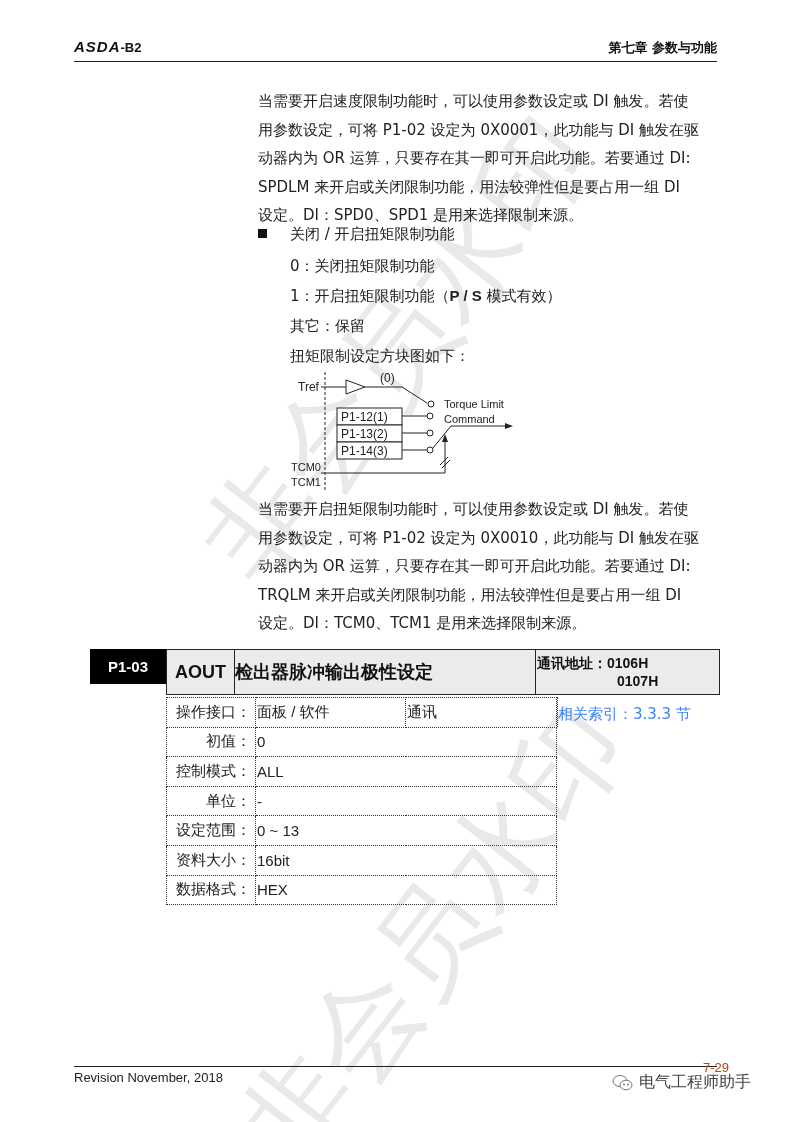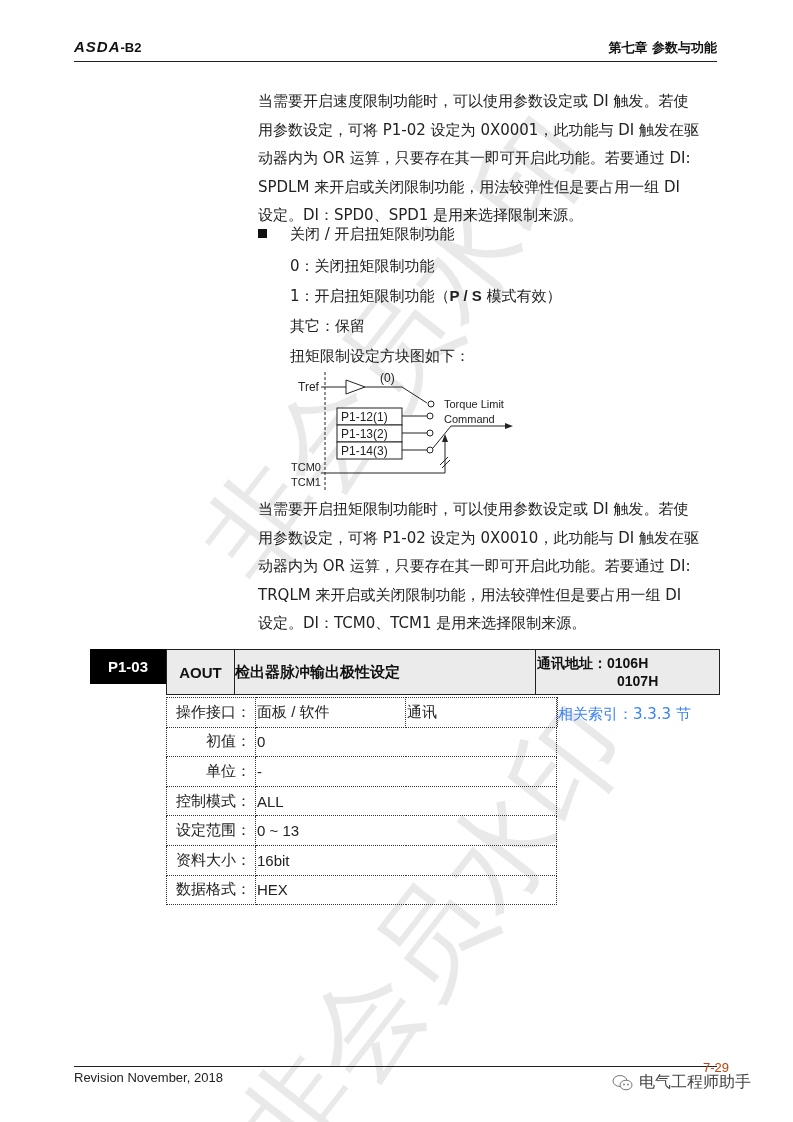--- a/index.html
+++ b/index.html
@@ -26,21 +26,21 @@
   .diagram { left: 285px; top: 368px; width: 240px; height: 122px; }
   .diagram text { font-family: "Liberation Sans", sans-serif; fill: #222; }
 
   
   .pid { left: 90px; top: 649px; width: 76px; height: 35px; background: #000; color: #fff;
          font-family: "Liberation Sans", sans-serif; font-weight: bold; font-size: 15px;
          display: flex; align-items: center; justify-content: center; }
   .phead { left: 166px; top: 649px; width: 554px; height: 46px; background: #ebebeb;
            border: 1px solid #222; box-sizing: border-box; }
   .phead .c { position: absolute; top: 0; height: 44px; display: flex; align-items: center;
-              font-weight: bold; font-size: 15px; color: #111; }
+              font-weight: bold; font-size: 18px; color: #111; }
   .phead .c1 { left: 0; width: 67px; justify-content: center; font-family: "Liberation Sans", sans-serif; border-right: 1px solid #222; }
   .phead .c2 { left: 68px; width: 322px; padding-left: 0; }
   .phead .c3 { left: 368px; width: 162px; border-left: 1px solid #222; flex-direction: column;
                align-items: flex-start; justify-content: center; padding-left: 1px; font-size: 14px; line-height: 18px; }
   .phead .c3 .a2 { padding-left: 80px; font-family: "Liberation Sans", sans-serif; }
   .phead .c3 .a1v { font-family: "Liberation Sans", sans-serif; }
 
   .ptable { left: 166px; top: 697px; border-collapse: collapse; font-size: 15px; color: #222; }
   .ptable td { border: 1px dotted #333; height: 29.6px; padding: 0 2px; box-sizing: border-box; }
   .ptable td.lab { width: 89px; text-align: right; padding-right: 4px; }
@@ -153,26 +153,26 @@
       <tr>
     <td class="lab">操作接口：</td>
     <td class="val val2">面板 / 软件</td>
     <td class="val val3">通讯</td>
   </tr>
   <tr>
     <td class="lab">初值：</td>
     <td class="val" colspan="2">0</td>
   </tr>
   <tr>
+    <td class="lab">控制模式：</td>
+    <td class="val" colspan="2">ALL</td>
+  </tr>
+  <tr>
     <td class="lab">单位：</td>
     <td class="val" colspan="2">-</td>
-  </tr>
-  <tr>
-    <td class="lab">控制模式：</td>
-    <td class="val" colspan="2">ALL</td>
   </tr>
   <tr>
     <td class="lab">设定范围：</td>
     <td class="val" colspan="2">0 ~ 13</td>
   </tr>
   <tr>
     <td class="lab">资料大小：</td>
     <td class="val" colspan="2">16bit</td>
   </tr>
   <tr>

